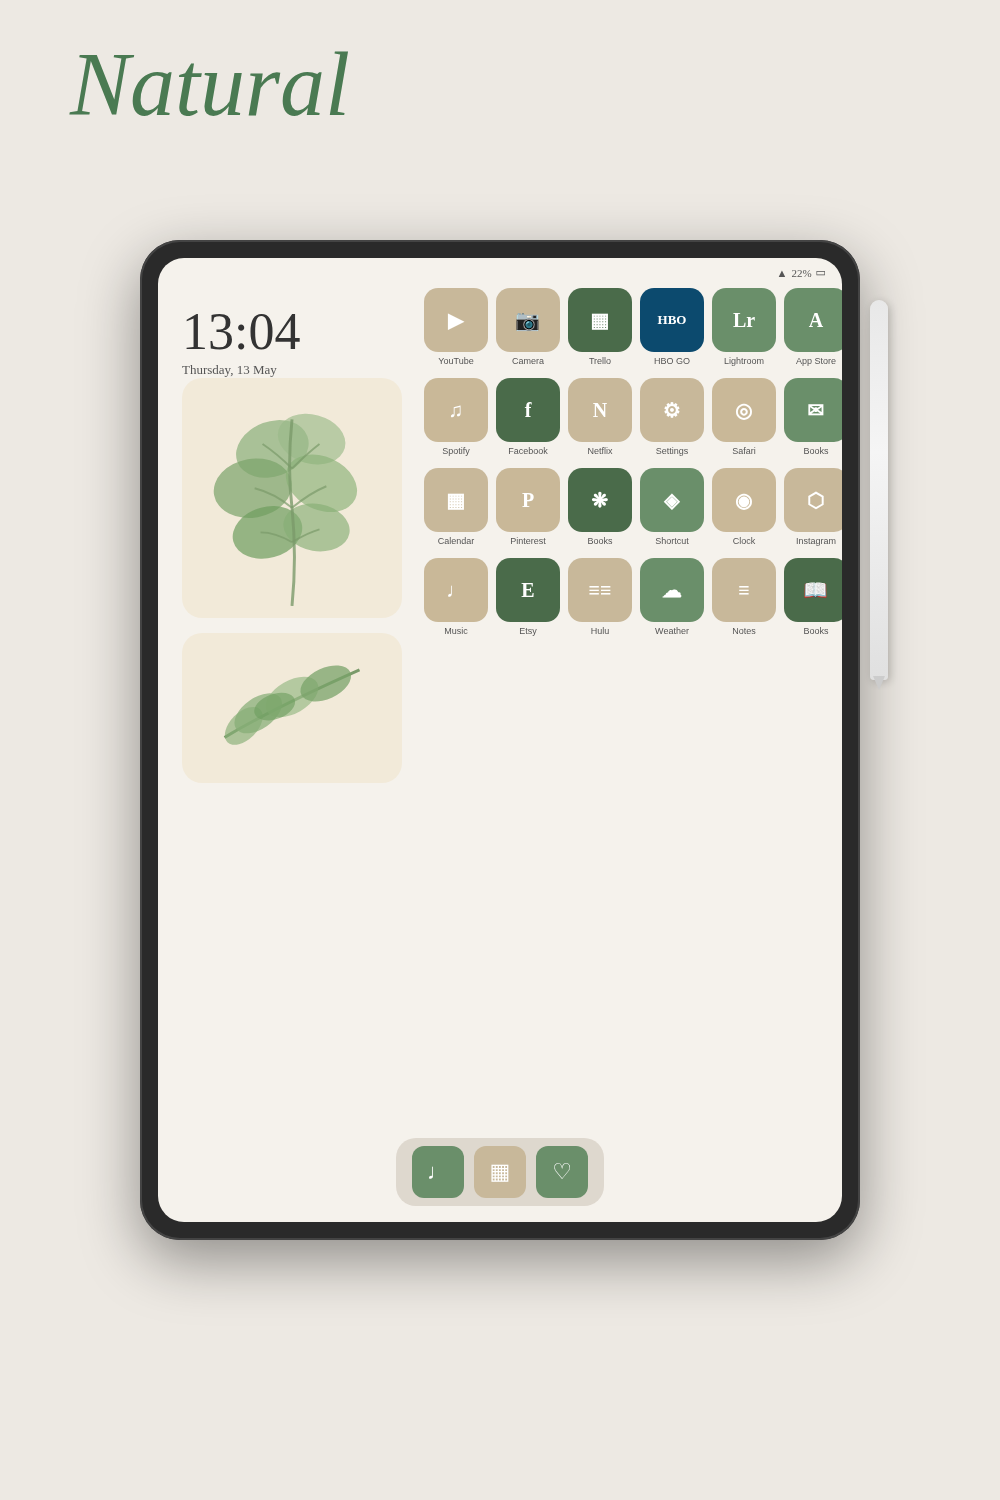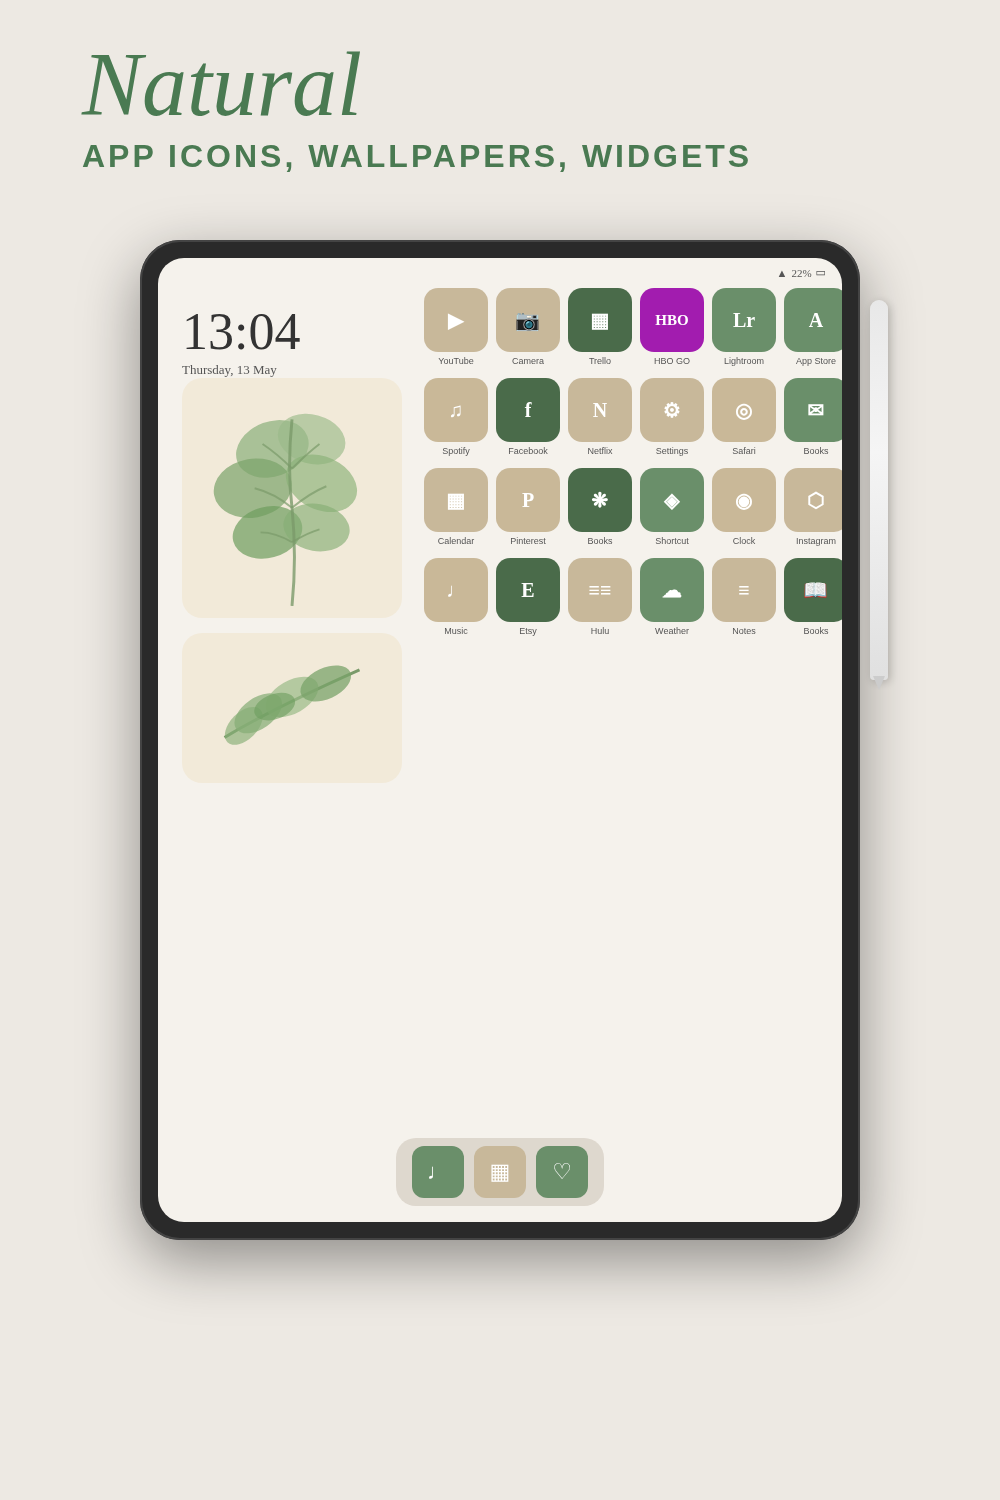--- a/index.html
+++ b/index.html
@@ -18,21 +18,20 @@
       height: 100%;
       background-color: #ede9e3;
       position: relative;
     }
 
     
     .title-area {
       position: absolute;
       top: 40px;
       left: 70px;
-      margin-left: 12px;
     }
 
     .title-natural {
       font-family: 'Brush Script MT', cursive;
       font-size: 90px;
       color: #4a7a52;
       line-height: 1;
       font-style: italic;
     }
 
@@ -246,21 +245,20 @@
       border-top: 14px solid #ccc;
     }
   </style>
 </head>
 <body>
 
 <div class="page-bg">
 
   <div class="title-area">
     <div class="title-natural">Natural</div>
-    <div class="title-sub">APP ICONS, WALLPAPERS, WIDGETS</div>
   </div>
 
   <div class="tablet-wrapper">
     <div class="tablet-outer">
       <div class="tablet-screen">
 
         <div class="status-bar">
           <span>▲</span>
           <span>22%</span>
           <span>▭</span>
@@ -311,21 +309,21 @@
             </div>
             <div class="app-item">
               <div class="app-icon" style="background: rgb(200, 184, 154); color: white; font-size: 20px; font-weight: 600;">📷</div>
               <div class="app-label">Camera</div>
             </div>
             <div class="app-item">
               <div class="app-icon" style="background: rgb(74, 107, 74); color: white; font-size: 20px; font-weight: 600;">▦</div>
               <div class="app-label">Trello</div>
             </div>
             <div class="app-item">
-              <div class="app-icon" style="background: #a21caf; color: white; font-size: 15px; font-weight: 600;">HBO</div>
+              <div class="app-icon" style="background: #0c4a6e; color: white; font-size: 13px; font-weight: 600;">HBO</div>
               <div class="app-label">HBO GO</div>
             </div>
             <div class="app-item">
               <div class="app-icon" style="background: rgb(106, 143, 106); color: white; font-size: 20px; font-weight: 600;">Lr</div>
               <div class="app-label">Lightroom</div>
             </div>
             <div class="app-item">
               <div class="app-icon" style="background: rgb(106, 143, 106); color: white; font-size: 20px; font-weight: 600;">A</div>
               <div class="app-label">App Store</div>
             </div>

